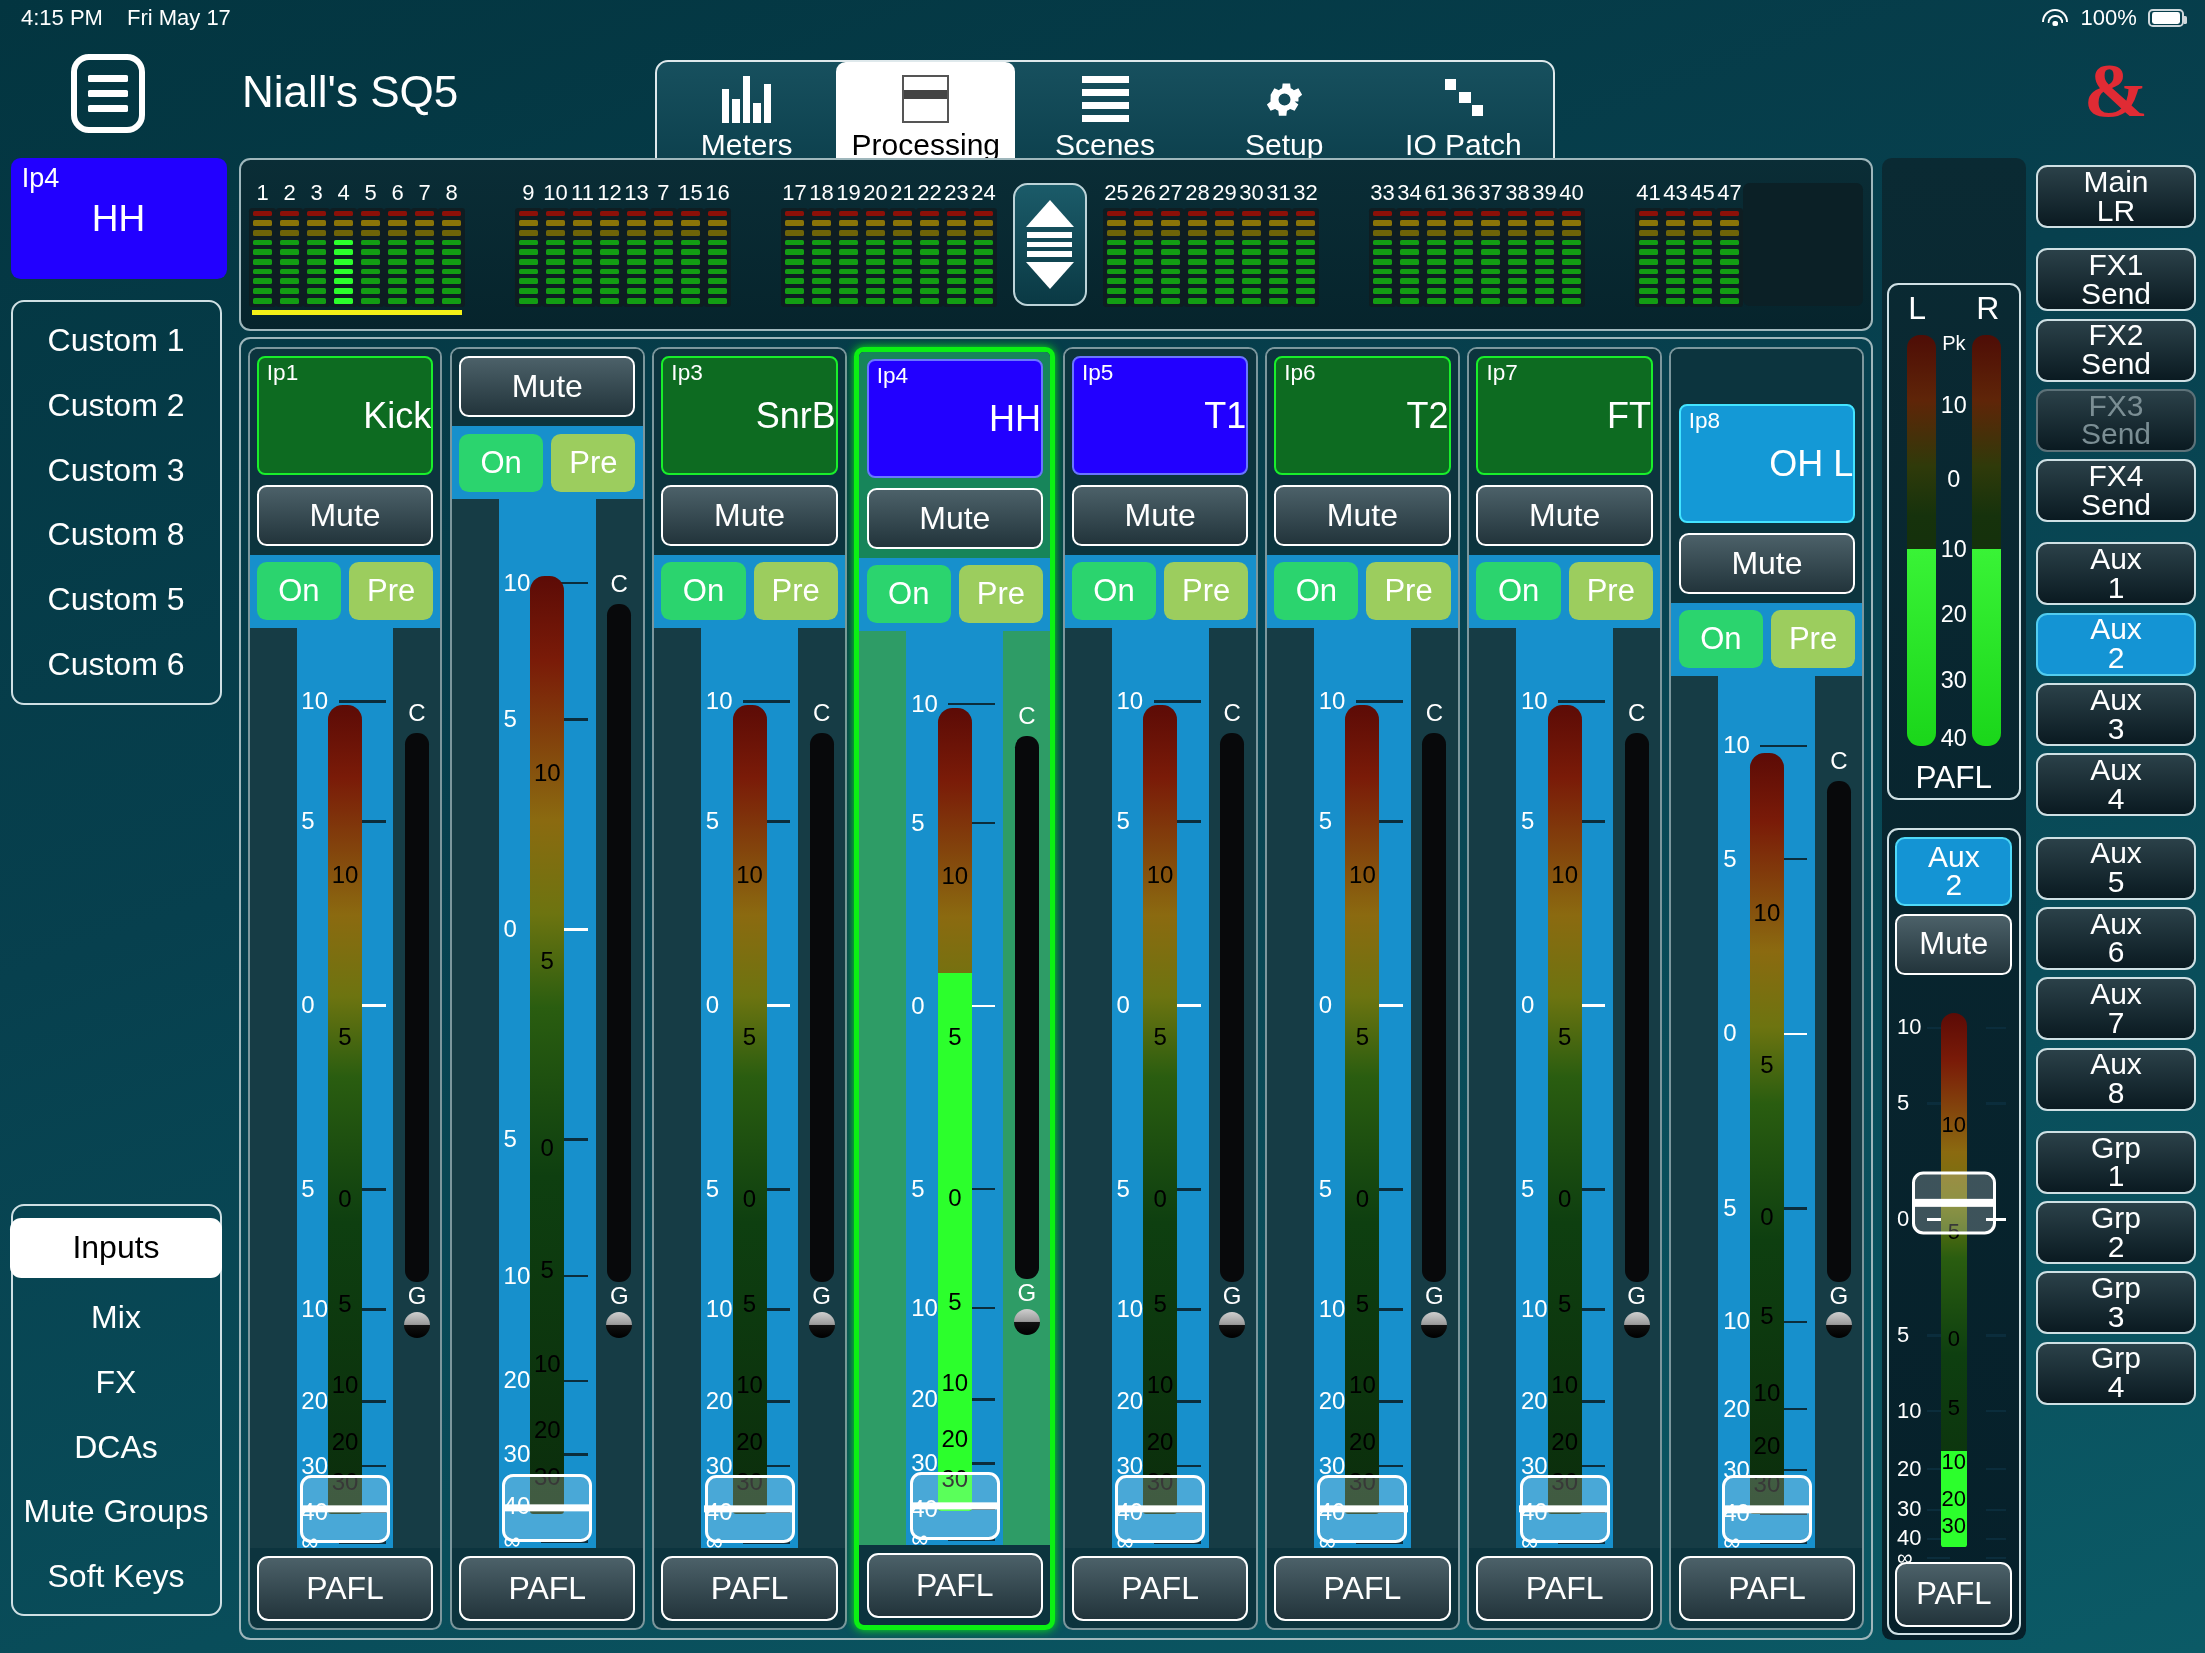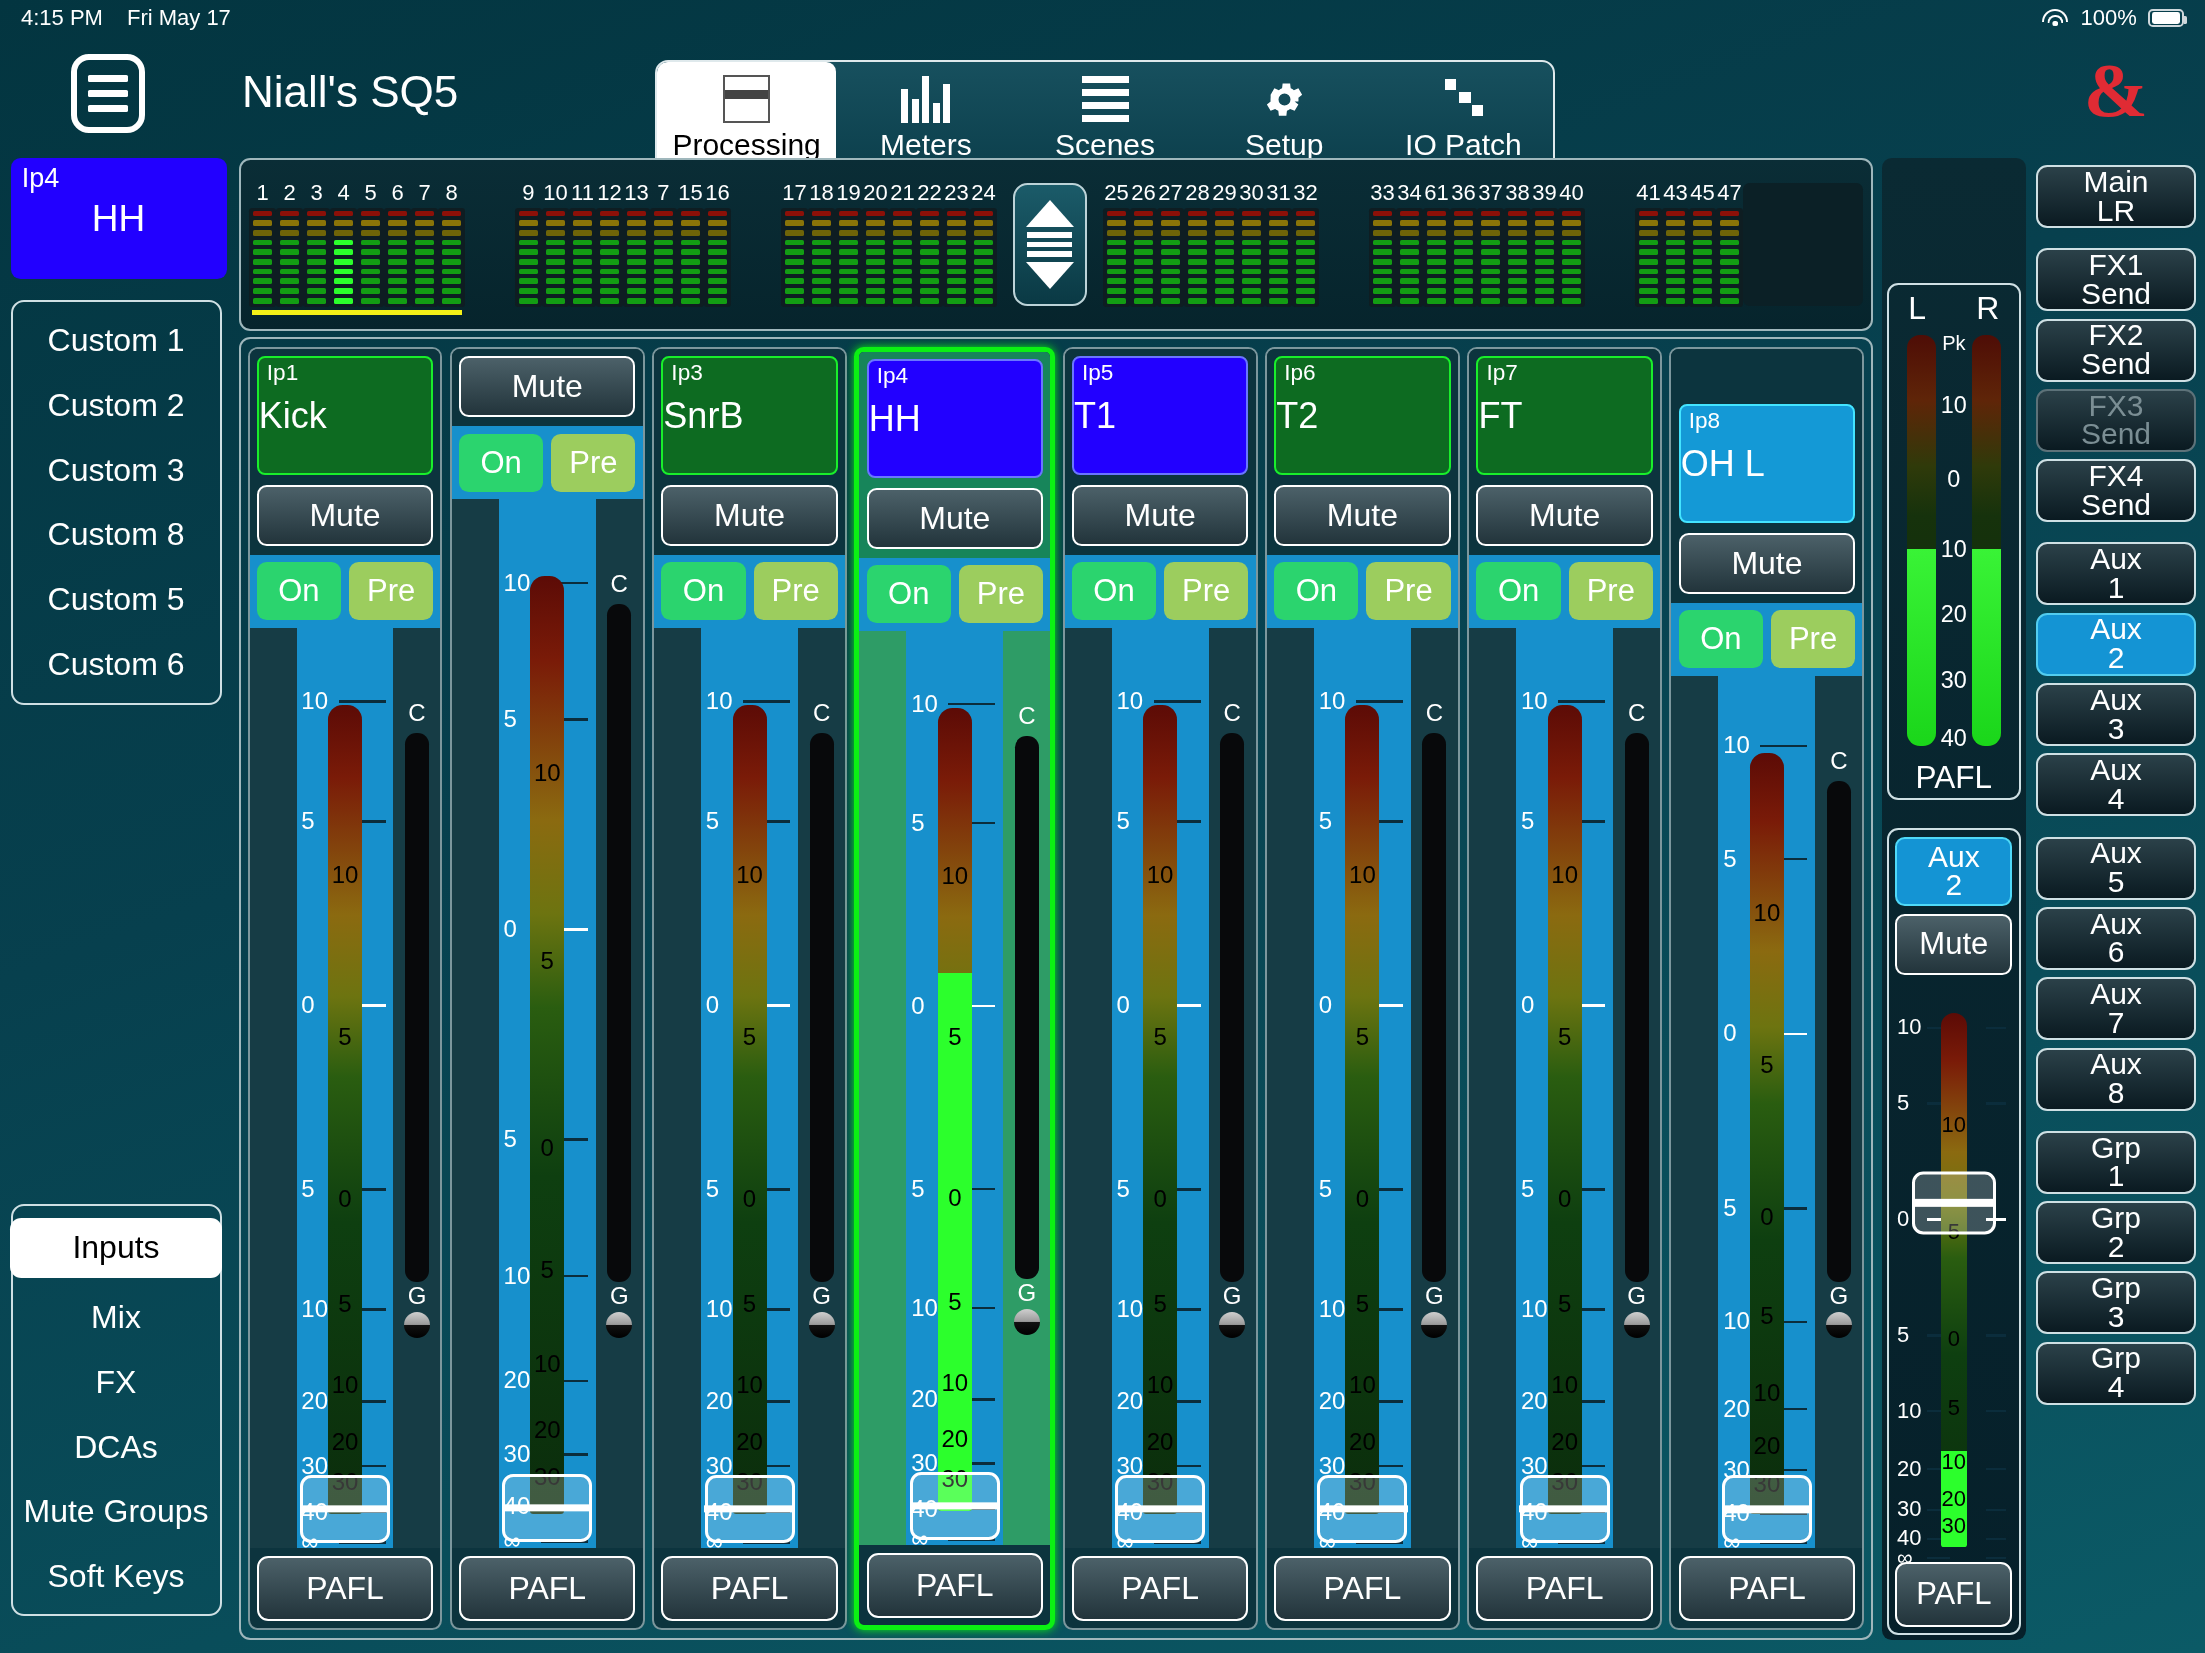--- a/index.html
+++ b/index.html
@@ -133,21 +133,21 @@
   .strip.selected { border: 5.7px solid #0bf113; box-shadow: 0 0 9.7px #0bf113; }
   .strip.selected .strip-top { background: #17855a; }
   .strip-top { background: #0c343e; padding: 7.3px 7.3px 0; }
   .ch-name {
     height: 119px; border-radius: 8px; position: relative; margin-bottom: 9.7px;
   }
   .ch-name.green { background: #0d6b21; border: 2.4px solid #19ef2b; }
   .ch-name.blue  { background: #2200ff; border: 2.4px solid #6a75ff; }
   .ch-name.cyan  { background: #1499d6; border: 2.4px solid #43e4ff; margin-top: 48px; }
   .ch-name .cid { position: absolute; left: 8px; top: 1.6px; font-size: 22.6px; color: #fff; }
-  .ch-name .cnm { position: absolute; left: 0; right: 0; top: 37px; text-align: left; font-size: 36px; color: #fff; }
+  .ch-name .cnm { position: absolute; left: 0; right: 0; top: 37px; text-align: right; font-size: 36px; color: #fff; }
   .btn-mute {
     height: 61px; border: 2.4px solid #fff; border-radius: 9.7px;
     background: linear-gradient(180deg, #4c6169 0%, #22343b 100%);
     display: flex; align-items: center; justify-content: center; font-size: 32px; color: #fff;
     margin-bottom: 9px;
   }
   .onpre { display: flex; gap: 8px; padding: 7.3px 7.3px 7.3px; background: #1790cc; }
   .strip.selected .onpre { background: #1790cc; }
   .btn-on, .btn-pre { flex: 1; height: 58px; border-radius: 9.7px; display: flex; align-items: center;
     justify-content: center; font-size: 31px; color: #fff; }
@@ -269,38 +269,38 @@
 
 <div id="top-bar">
   <div id="menu-button">
     <i></i>
       <i></i>
       <i></i>
   </div>
   <div id="app-title">Niall's SQ5</div>
 
   <div id="tabs">
-    <div class="tab active">
-      <div class="tab-ico">
-          <span class="ico-eq"></span>
-        </div>
-      <div class="tab-label">Processing</div>
-    </div>
     <div class="tab">
       <div class="tab-ico">
         <span class="ico-meters">
             <b style="height:34px"></b>
             <b style="height:24px"></b>
             <b style="height:47px"></b>
             <b style="height:19.4px"></b>
             <b style="height:39px"></b>
           </span>
       </div>
       <div class="tab-label">Meters</div>
     </div>
+    <div class="tab active">
+      <div class="tab-ico">
+          <span class="ico-eq"></span>
+        </div>
+      <div class="tab-label">Processing</div>
+    </div>
     <div class="tab">
       <div class="tab-ico">
         <span class="ico-scenes">
             <b></b>
             <b></b>
             <b></b>
             <b></b>
           </span>
       </div>
       <div class="tab-label">Scenes</div>

